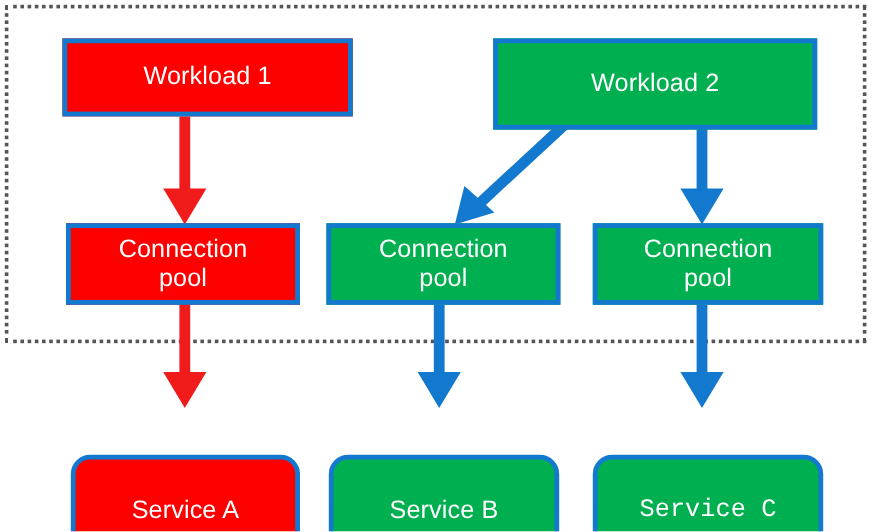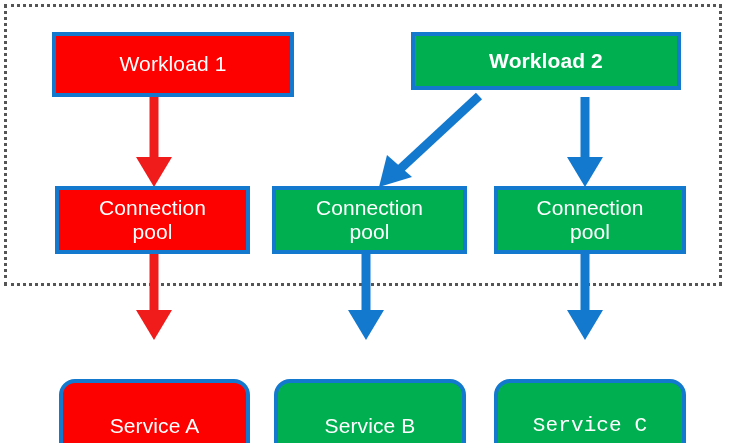--- a/index.html
+++ b/index.html
@@ -94,21 +94,21 @@
     <g>
       <line x1="585" y1="254" x2="585" y2="320" stroke="#1379ce" stroke-width="9"></line>
       <polygon points="585,340 567,310 603,310" fill="#1379ce"></polygon>
     </g>
   </svg>
 
   <div class="node red" style="left:52px; top:32px; width:242px; height:65px;">
     <span class="label">Workload 1</span>
   </div>
 
-  <div class="node green" style="left:411px; top:32px; width:270px; height:58px;font-weight:bold;">
+  <div class="node green" style="left:411px; top:32px; width:270px; height:76px;">
     <span class="label">Workload 2</span>
   </div>
 
   <div class="node red" style="left:55px; top:186px; width:195px; height:68px;">
     <span class="label">Connection
 pool</span>
   </div>
 
   <div class="node green" style="left:272px; top:186px; width:195px; height:68px;">
     <span class="label">Connection

